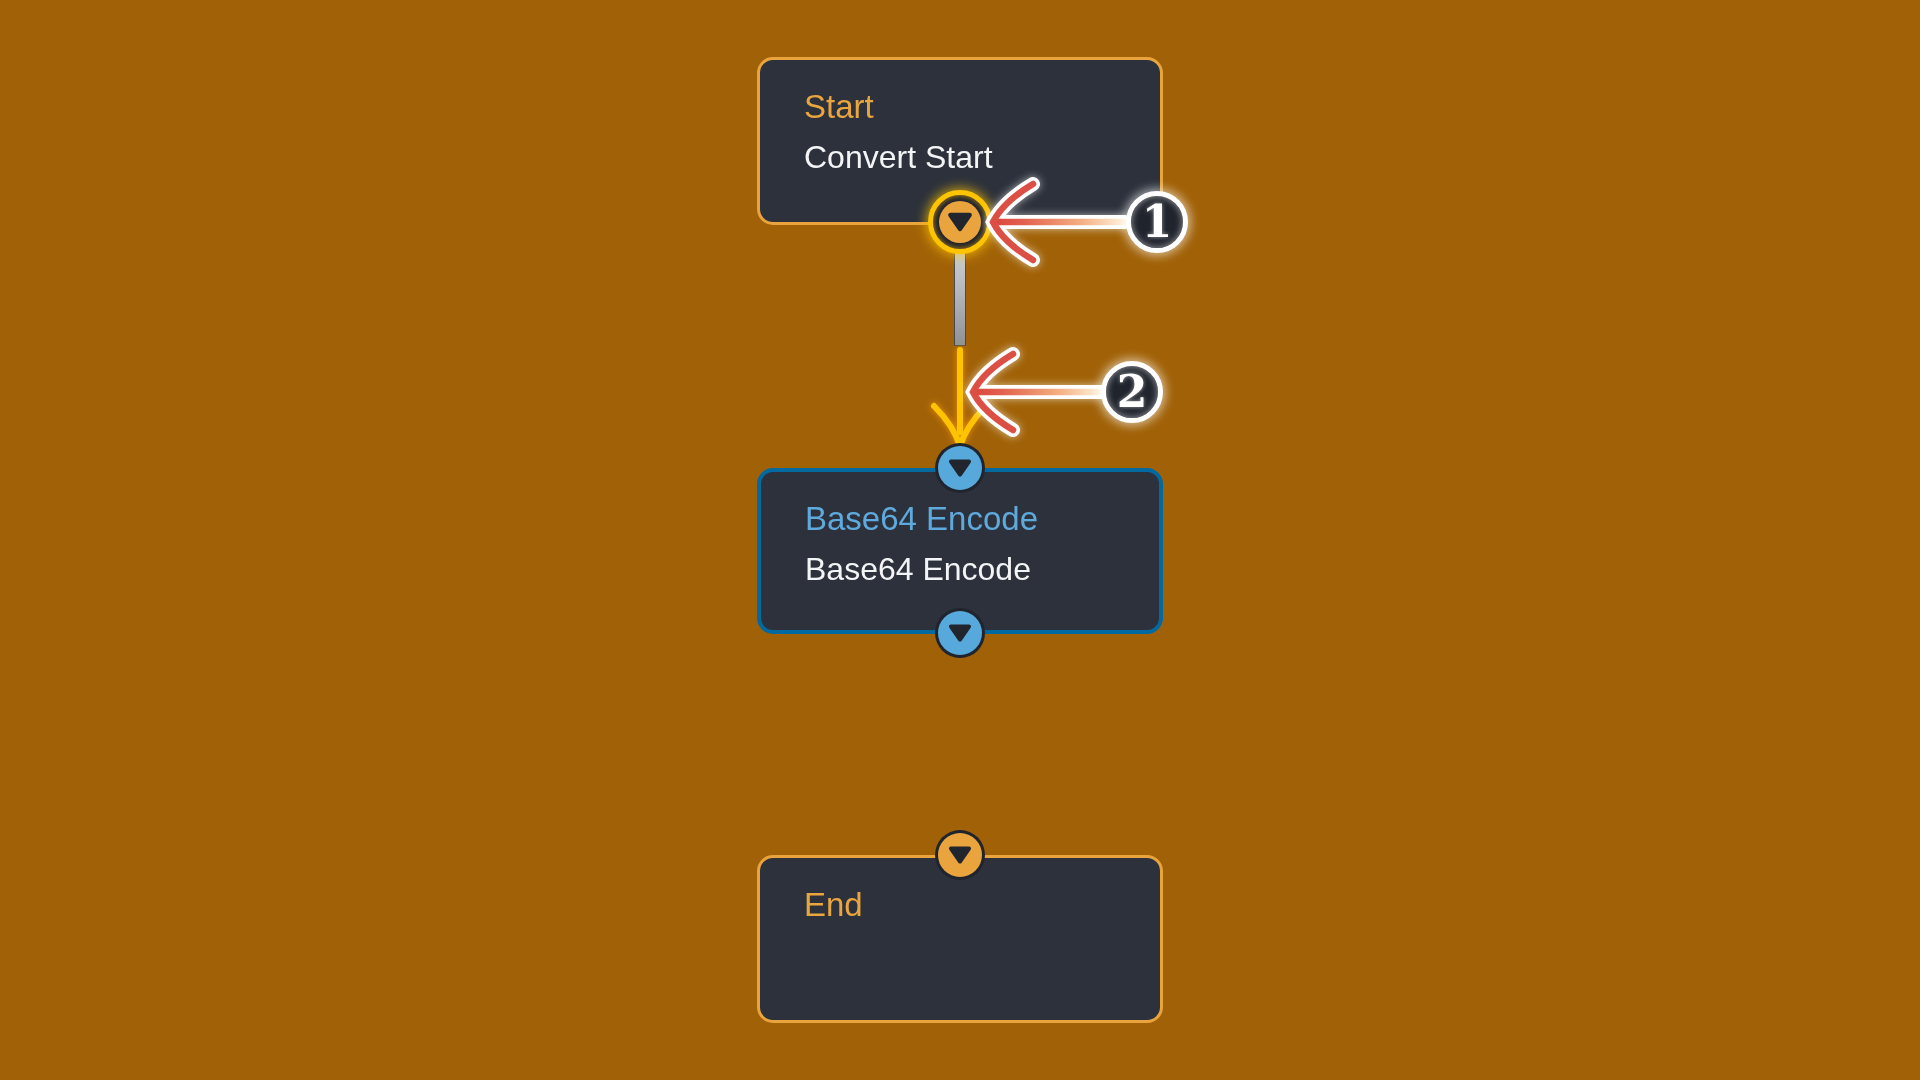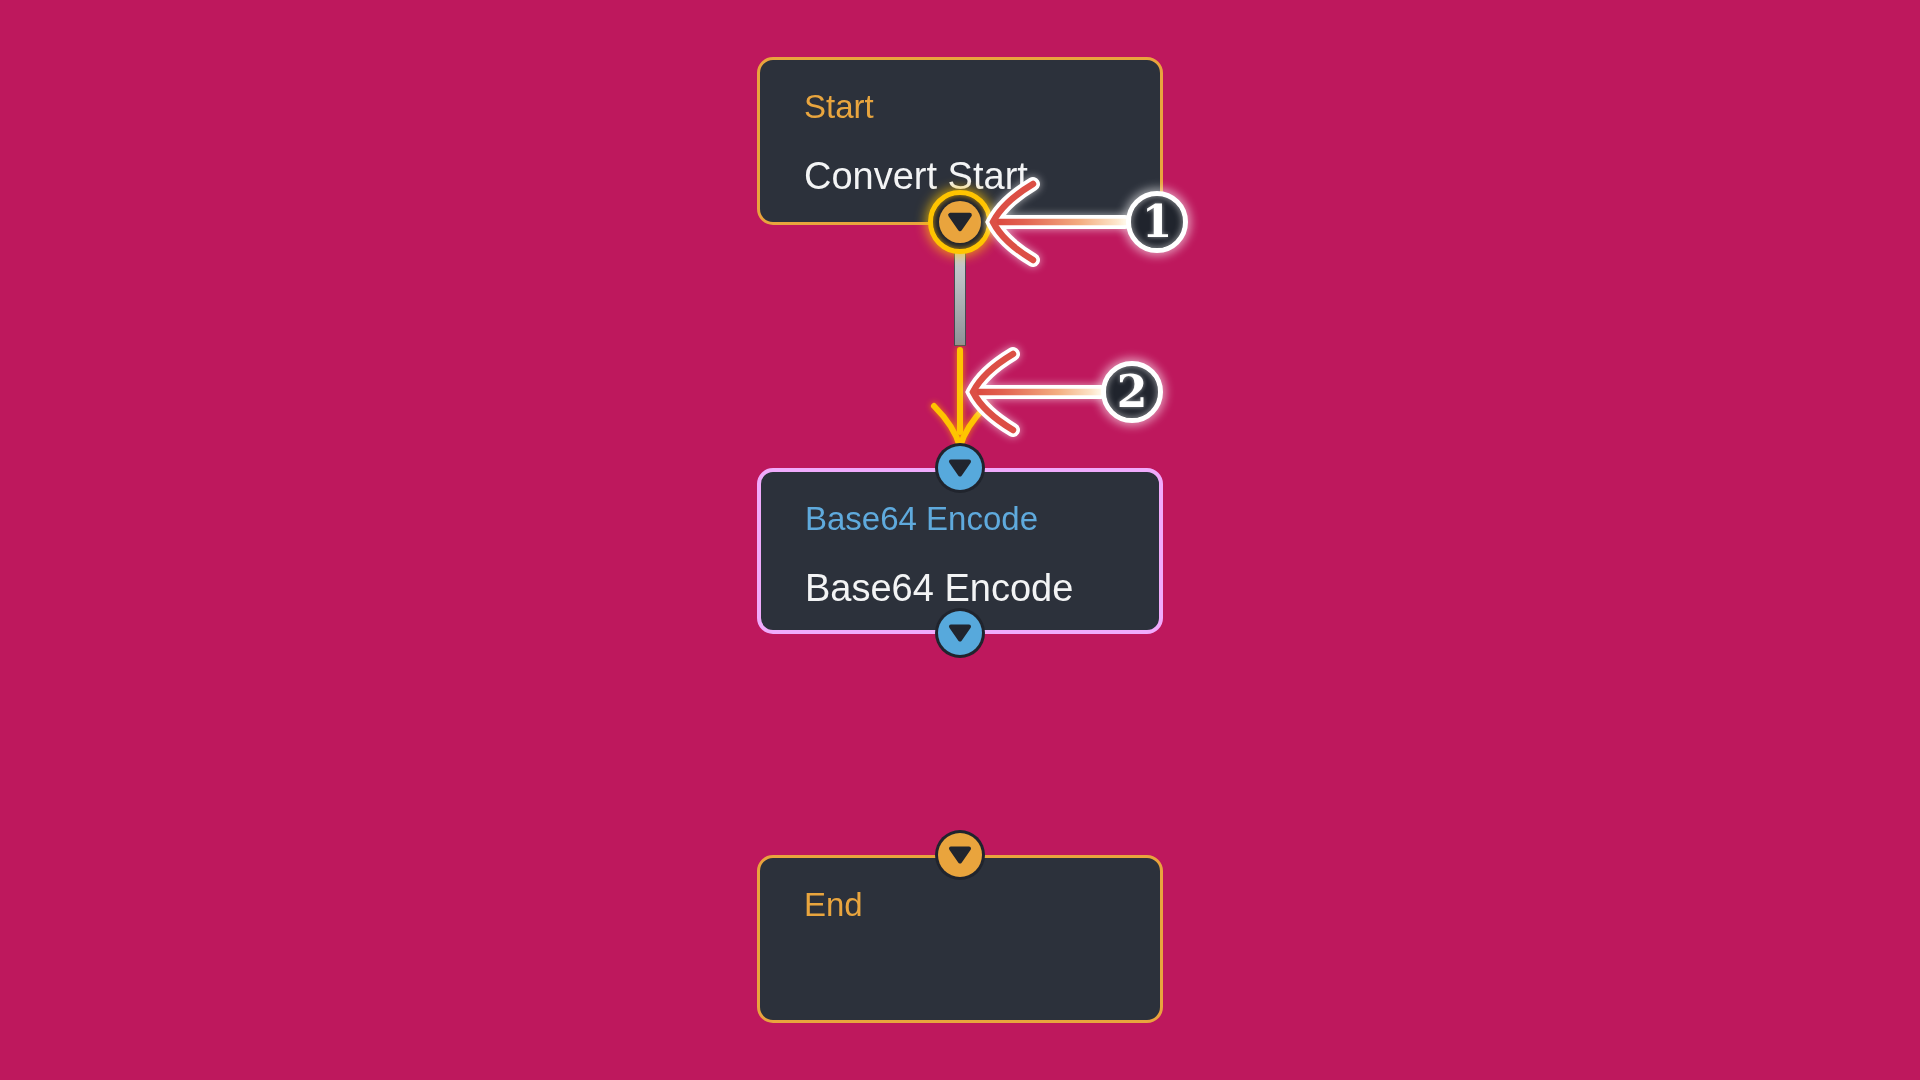--- a/index.html
+++ b/index.html
@@ -1,34 +1,34 @@
 <!DOCTYPE html>
 <html><head>
 <meta charset="utf-8">
 <style>
   html,body { margin:0; padding:0; }
   body {
     width:1920px; height:1080px; overflow:hidden;
     background:#20242D;
     font-family:"Liberation Sans", sans-serif;
   }
-  .canvas { position:relative; width:1920px; height:1080px; background:#be185d; }
+  .canvas { position:relative; width:1920px; height:1080px; background:#a16207; }
 
   
   .node {
     position:absolute; box-sizing:border-box;
     background:#2C313B; border-radius:16px;
     padding:26px 44px;
   }
   .node--orange { border:3px solid #E9A43D; }
-  .node--blue   { border:4px solid #f0abfc; }
+  .node--blue   { border:4px solid #0369a1; }
   .node-title   { display:block; font-size:33px; line-height:1.25; }
   .node--orange .node-title { color:#E9A53E; }
   .node--blue   .node-title { color:#5FAADD; }
-  .node-subtitle{ display:block; color:#F3F4F5; font-size:38px; line-height:1.25; margin-top:26px; }
+  .node-subtitle{ display:block; color:#F3F4F5; font-size:32px; line-height:1.25; margin-top:10px; }
 
   #node-start  { left:757px; top:57px;  width:406px; height:168px; }
   #node-base64 { left:757px; top:468px; width:406px; height:166px; }
   #node-end    { left:757px; top:855px; width:406px; height:168px; }
 
   
   .port {
     position:absolute; width:44px; height:44px; border-radius:50%;
     display:flex; align-items:center; justify-content:center;
     box-shadow:0 0 0 3px #20242D; z-index:5;

